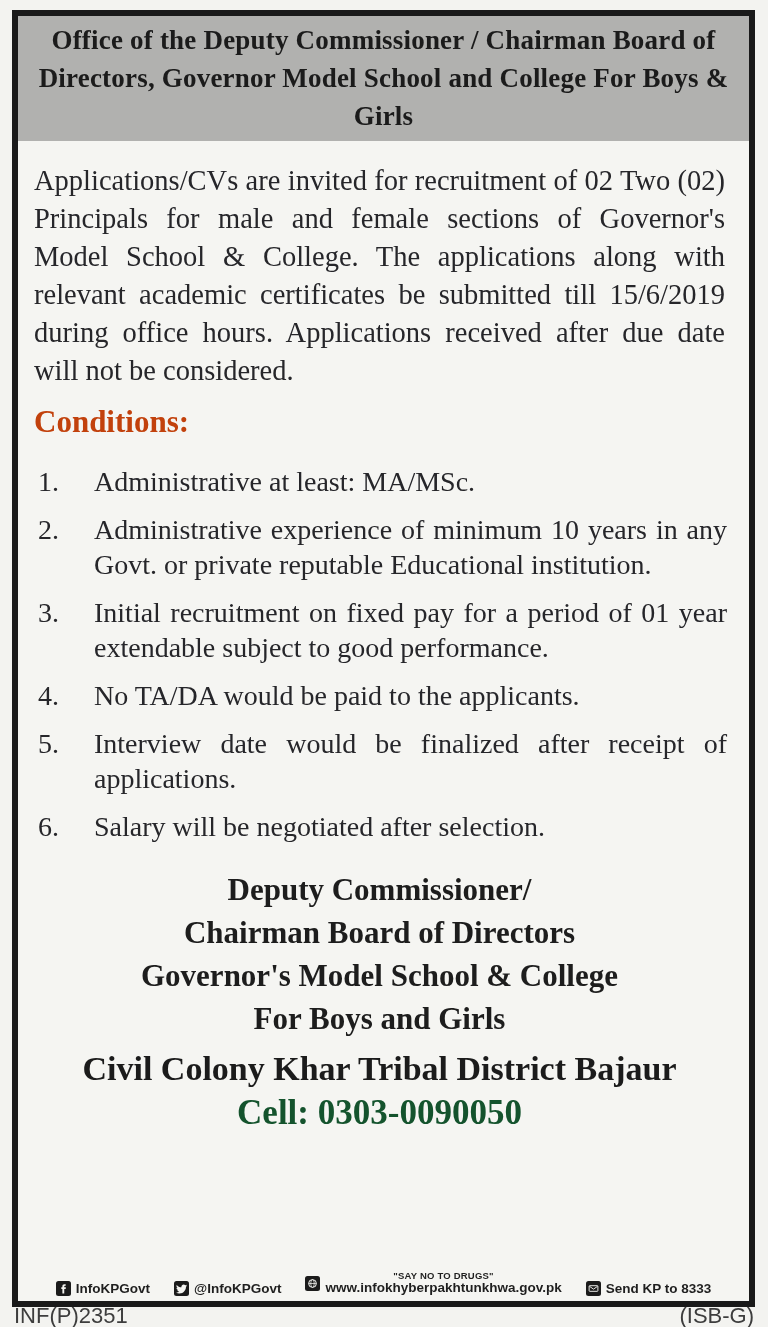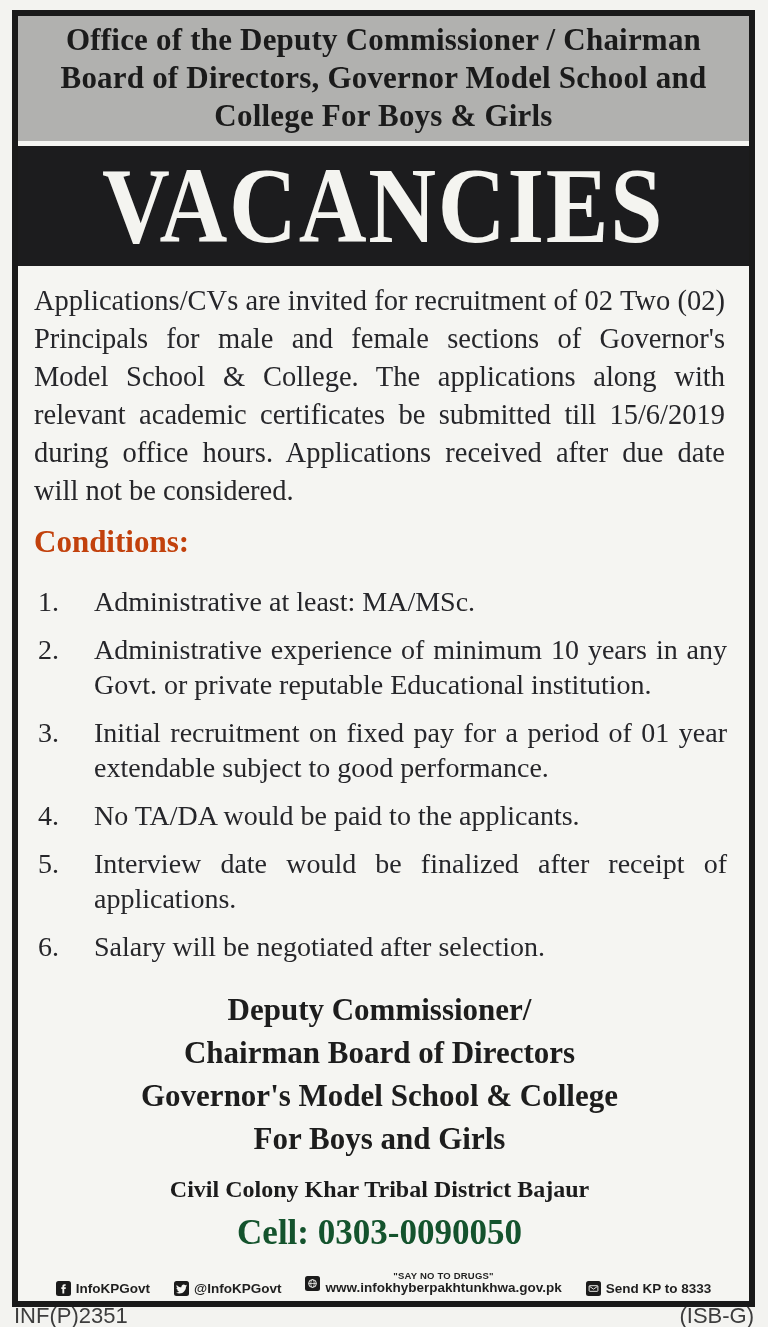--- a/index.html
+++ b/index.html
@@ -17,21 +17,21 @@
     box-sizing:border-box;
     border:6px solid #1a1a1a;
     background:#f5f5f2;
     overflow:hidden;
   }
   .office-header{
     background:#b1b1af;
     color:#1b1b1b;
     text-align:center;
     font-weight:bold;
-    font-size:31px;
+    font-size:27px;
     line-height:38px;
     padding:5px 18px 6px 18px;
     letter-spacing:0.2px;
   }
   .gap{height:5px;}
   .banner{
     background:#1c1c1e;
     height:120px;
     display:flex;align-items:center;justify-content:center;
     overflow:hidden;
@@ -75,21 +75,21 @@
     text-align:center;
     font-weight:bold;
     font-size:31px;
     line-height:43px;
     color:#1d1d1d;
   }
   .address{
     margin-top:10px;
     text-align:center;
     font-weight:bold;
-    font-size:24px;
+    font-size:34px;
     line-height:38px;
     color:#1b1b1b;
   }
   .cell{
     margin-top:5px;
     text-align:center;
     font-weight:bold;
     font-size:35px;
     line-height:40px;
     color:#14532d;
@@ -125,23 +125,20 @@
 
 <div class="page">
   <div class="ad">
 
     <div class="office-header">
       <div>Office of the Deputy Commissioner / Chairman Board of Directors, Governor Model School and College For Boys &amp; Girls</div>
     </div>
 
     <div class="gap"></div>
 
-    <div class="banner">
-      <span>VACANCIES</span>
-    </div>
 
     <div class="content">
       <p class="intro">Applications/CVs are invited for recruitment of 02 Two (02) Principals for male and female sections of Governor's Model School &amp; College. The applications along with relevant academic certificates be submitted till 15/6/2019 during office hours. Applications received after due date will not be considered.</p>
 
       <div class="cond-heading">Conditions:</div>
 
       <ol class="cond-list">
         <li class="cond">
           <span class="num">1.</span>
           <span>Administrative at least: MA/MSc.</span>

